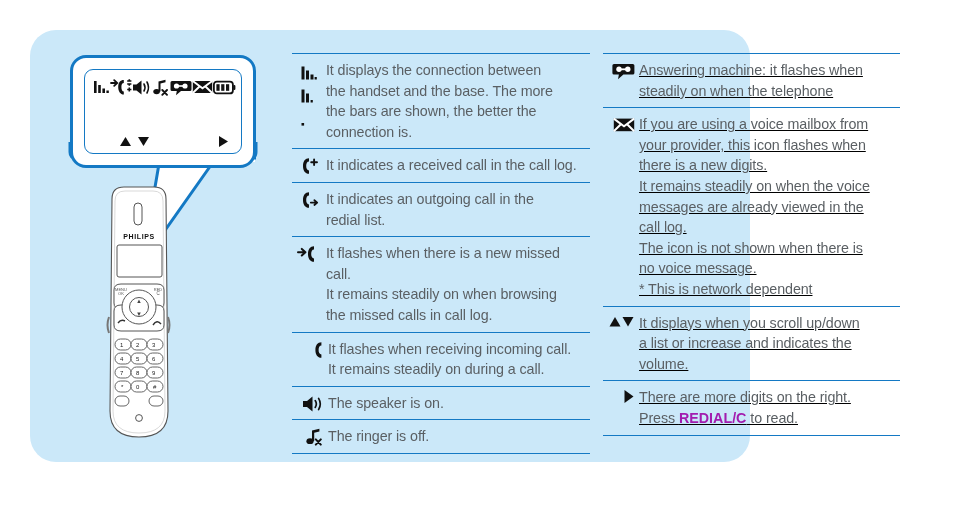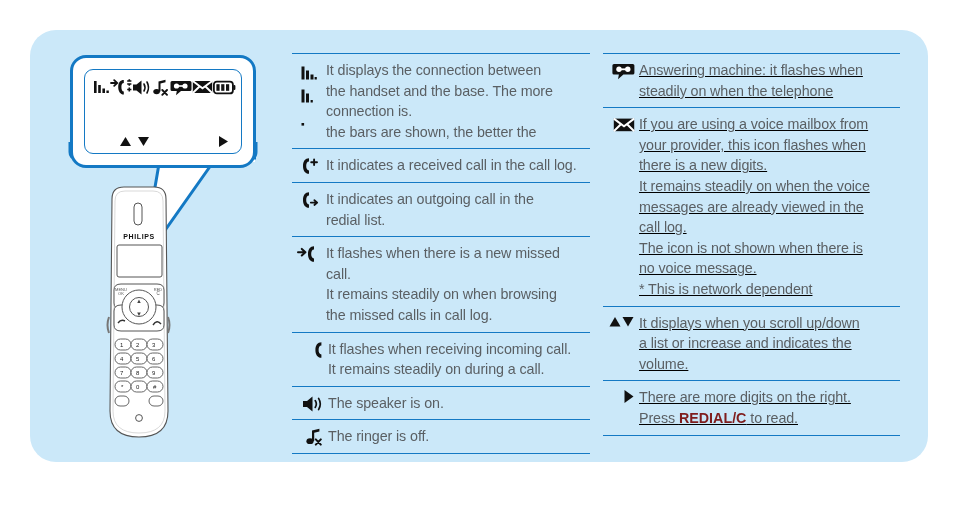--- a/index.html
+++ b/index.html
@@ -12,21 +12,21 @@
     height: 508px;
     position: relative;
     font-family: "Liberation Sans", sans-serif;
     overflow: hidden;
   }
 
   #panel {
     position: absolute;
     left: 30px;
     top: 30px;
-    width: 898px;
+    width: 720px;
     height: 432px;
     background: #cbe8f9;
     border-radius: 26px;
   }
 
   
   #illustration {
     position: absolute;
     left: 0px;
     top: 0px;
@@ -129,21 +129,21 @@
     flex: 0 0 32px;
   }
   .row-text {
     flex: 1 1 auto;
     color: #5a5f63;
     font-size: 14.3px;
     line-height: 20.6px;
     letter-spacing: -0.1px;
   }
   .row-text p { margin: 0; }
-  .bluebold { color: #7f1d1d; font-weight: bold; letter-spacing: 0px; }
+  .bluebold { color: #a21caf; font-weight: bold; letter-spacing: 0px; }
 
   .signal-stack { display: flex; flex-direction: column; align-items: center; gap: 9px; padding-top: 4px; }
 
   svg { display: block; }
 </style>
 </head>
 <body>
 
 <div id="panel">
 
@@ -321,22 +321,22 @@
             <rect x="9.6" y="11" width="2.2" height="2.5" fill="#111"></rect>
           </svg>
           <svg width="16" height="14" viewBox="0 0 16 14">
             <rect x="0.5" y="11" width="2.6" height="2.6" fill="#111"></rect>
           </svg>
         </div>
       </div>
       <div class="row-text">
         <p>It displays the connection between</p>
         <p>the handset and the base. The more</p>
+        <p>the bars are shown, the better the</p>
         <p>connection is.</p>
-        <p>the bars are shown, the better the</p>
       </div>
     </div>
 
     <div class="row">
       <div class="row-icon">
         <svg width="20" height="18" viewBox="0 0 20 18">
           <path d="M10 1.2 C6.2 1.2 4 4.2 4 9 C4 13.8 6.2 16.8 10 16.8 L10 13.4 C8.1 13.4 7.2 11.4 7.2 9 C7.2 6.6 8.1 4.6 10 4.6 Z" fill="#111"></path>
           <path d="M12.2 5.2 L18 5.2 M15.1 2.4 L15.1 8" stroke="#111" stroke-width="1.9" stroke-linecap="round"></path>
         </svg>
       </div>

